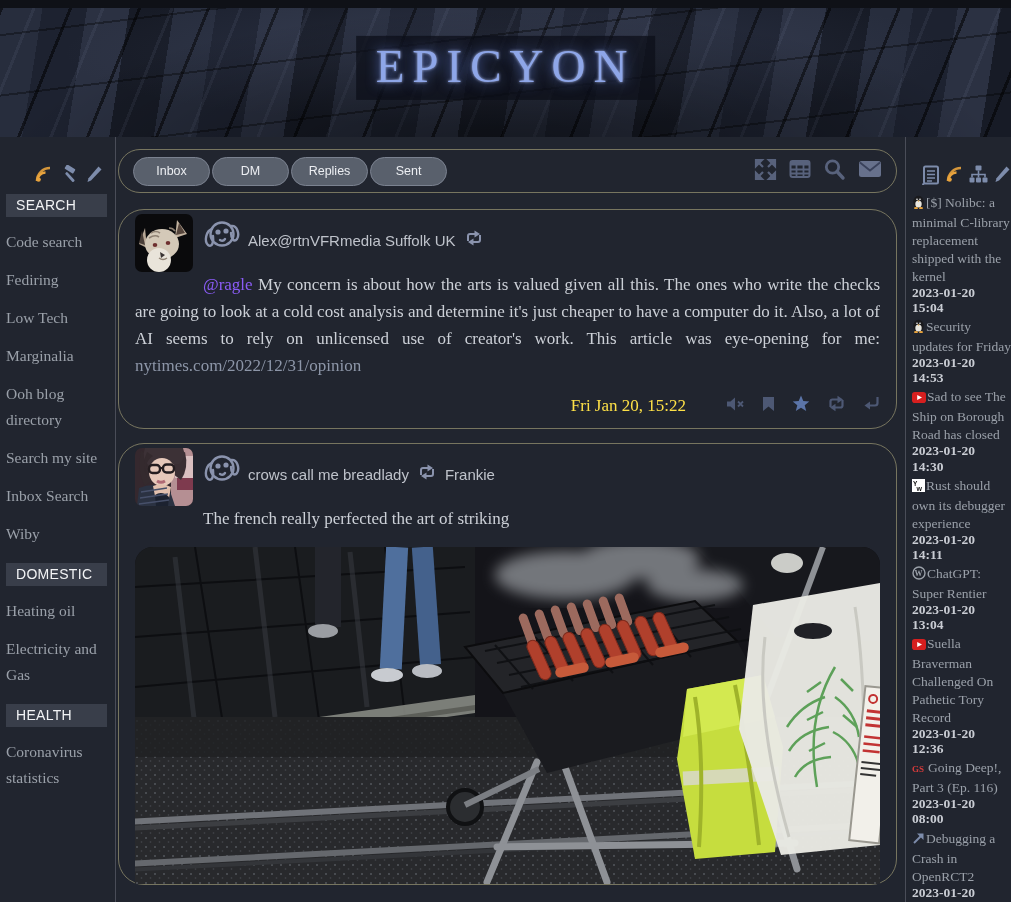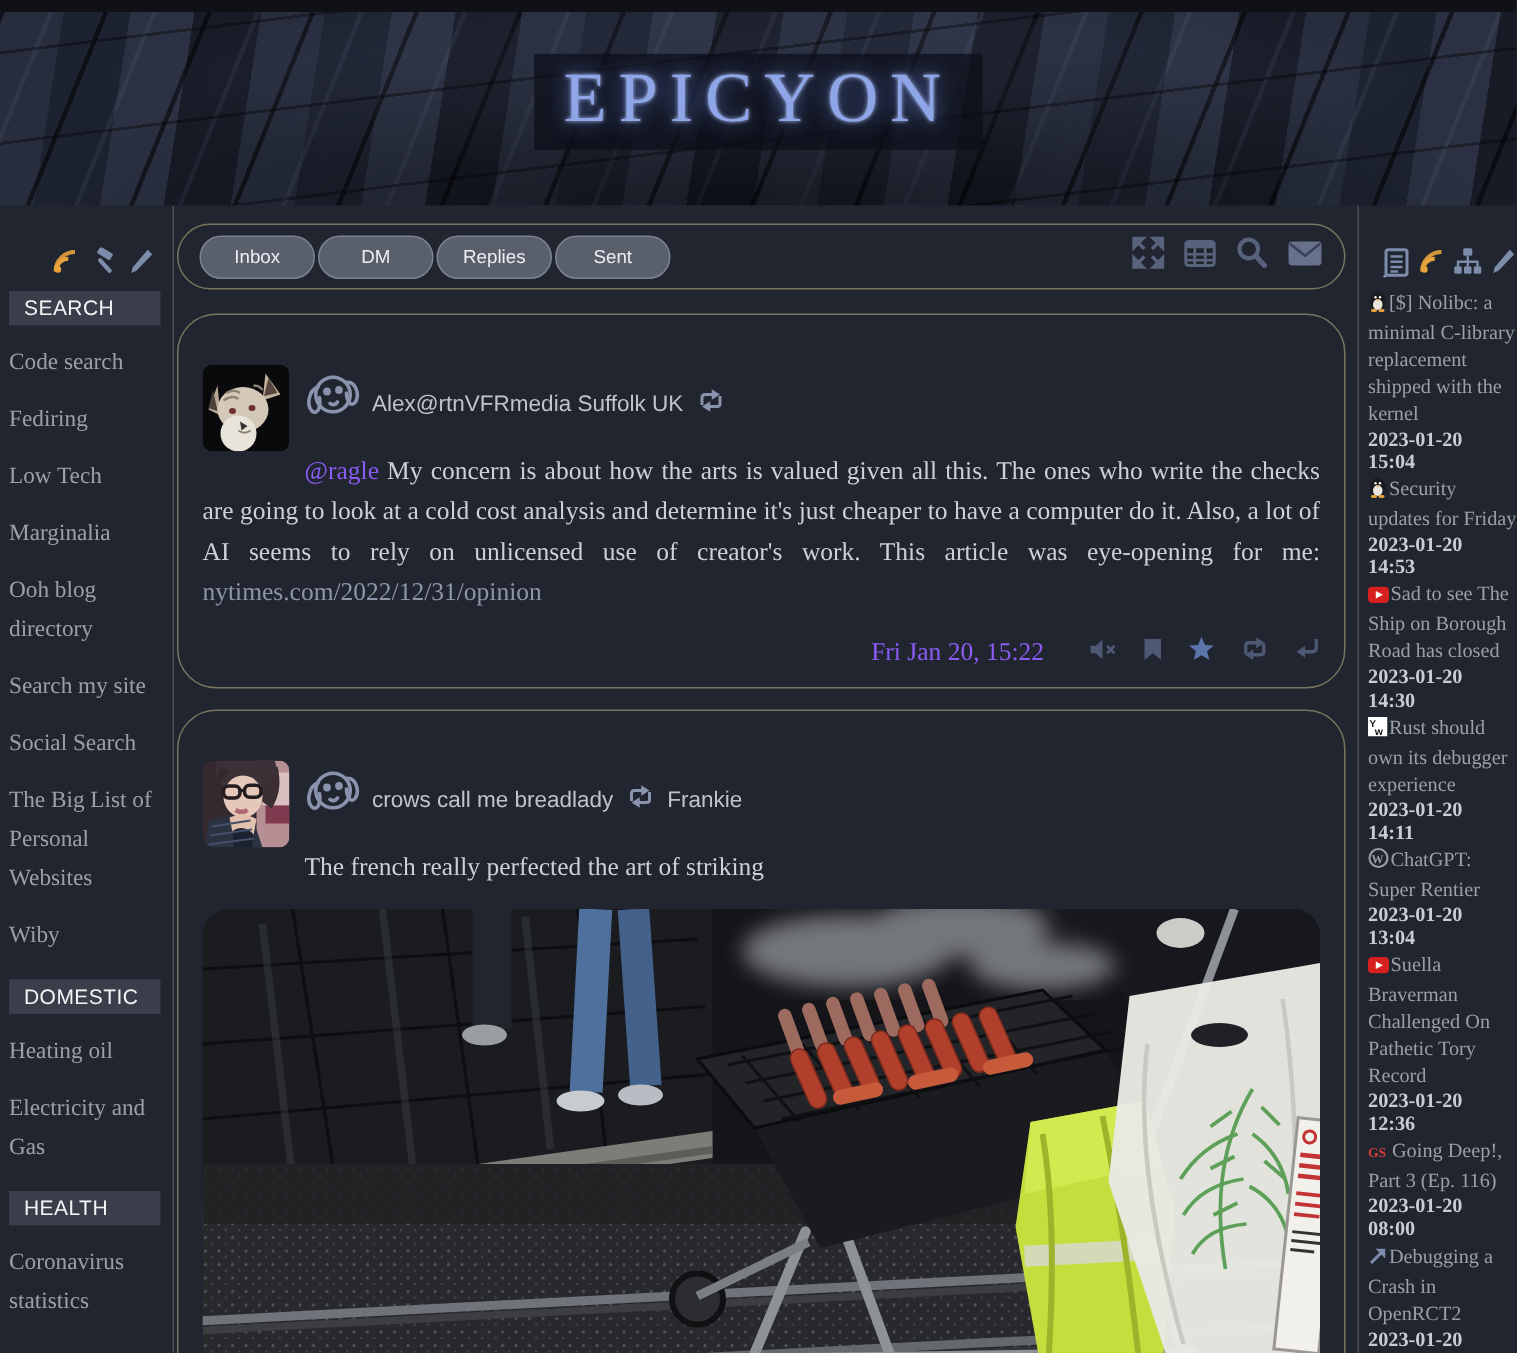--- a/index.html
+++ b/index.html
@@ -54,33 +54,33 @@
   .tabs { display:flex; gap:2px; }
   .tab-btn {
     width:77px; height:29px; border-radius:15px; background:#59606c; border:1px solid #7b8290;
     color:#eceef2; font-family:"Liberation Sans", sans-serif; font-size:12.5px; cursor:pointer;
   }
   .tl-icons { margin-left:auto; display:flex; gap:12px; align-items:center; }
   .tl-icons .ticon { cursor:pointer; display:block; }
 
   
   .post-card {
-    border:1px solid #77755f; border-radius:26px; padding:33px 16px 12px 16px; margin-bottom:14px;
+    border:1px solid #77755f; border-radius:26px; padding:4px 16px 12px 16px; margin-bottom:14px;
   }
   .avatar { float:left; width:58px; height:58px; border-radius:7px; margin:0 10px 8px 0; overflow:hidden; cursor:pointer; }
   .avatar svg { display:block; }
   .post-head { display:flex; align-items:center; gap:8px; min-height:52px; }
   .dog-ic { flex:0 0 auto; cursor:pointer; }
   .handle { font-family:"Liberation Sans", sans-serif; font-size:15px; color:#bfc3cb; cursor:pointer; }
   .boost-ic { flex:0 0 auto; }
   .post-text { font-size:17px; color:#ccd0d7; line-height:1.58; text-align:justify; margin-top:6px; }
   .mention { color:#8b5cf6; cursor:pointer; }
   .post-link { color:#8d96a8; cursor:pointer; }
   .post-foot { display:flex; justify-content:flex-end; align-items:center; gap:16px; margin-top:16px; clear:both; }
-  .stamp { font-size:17px; color:#8b5cf6; margin-right:14px; }
+  .stamp { font-size:17px; color:#fde047; margin-right:24px; }
   .f-ic { cursor:pointer; display:block; }
 
   .post-photo {
     width:745px; height:337px; margin-top:14px; border-radius:18px 18px 0 0; overflow:hidden;
     position:relative; background:#232427; clear:both;
   }
 
   
   .news-item { margin-bottom:2px; }
   .news-title { color:#9aa0a9; font-size:13.5px; line-height:1.12; text-decoration:none; cursor:pointer; display:inline; }
@@ -125,22 +125,21 @@
       </span>
     </div>
     <div id="sidebar-sections">
         <div class="side-header">SEARCH</div>
         <a class="side-link">Code search</a>
         <a class="side-link">Fediring</a>
         <a class="side-link">Low Tech</a>
         <a class="side-link">Marginalia</a>
         <a class="side-link">Ooh blog directory</a>
         <a class="side-link">Search my site</a>
-        <a class="side-link">Social Search</a>
-        <a class="side-link">The Big List of Personal Websites</a>
+        <a class="side-link">Inbox Search</a>
         <a class="side-link">Wiby</a>
         <div class="side-header">DOMESTIC</div>
         <a class="side-link">Heating oil</a>
         <a class="side-link">Electricity and Gas</a>
         <div class="side-header">HEALTH</div>
         <a class="side-link">Coronavirus statistics</a>
       </div>
   </div>
 
   <div class="mid-col">

